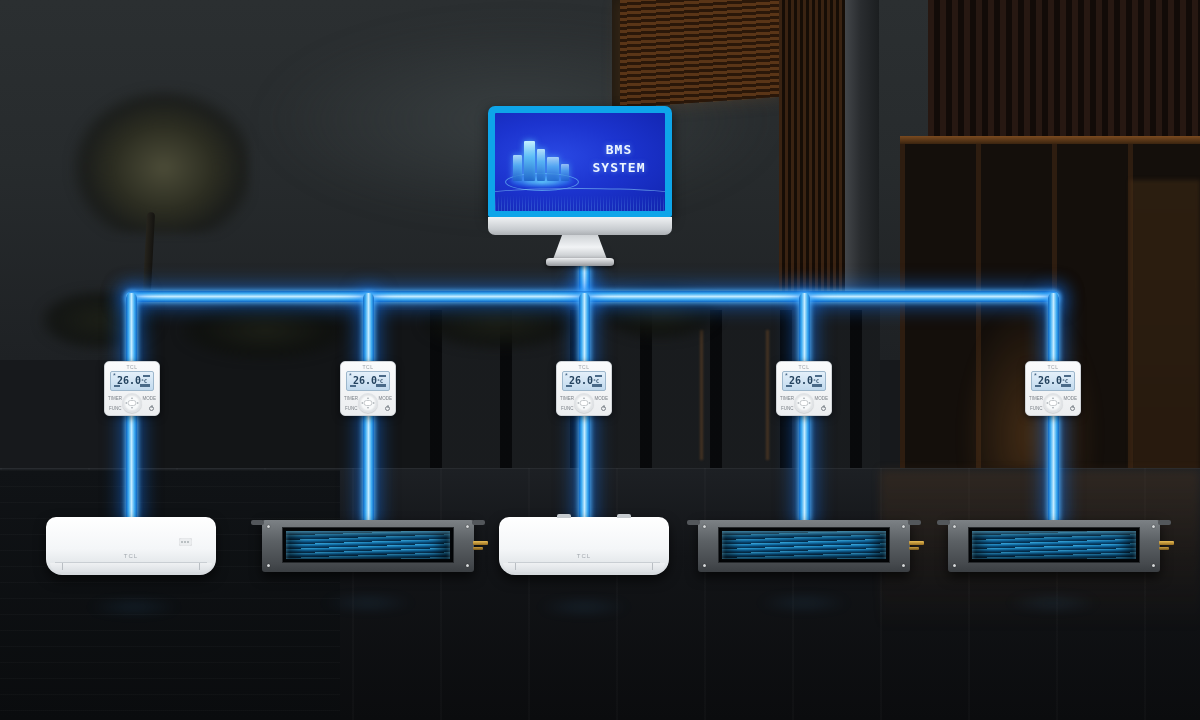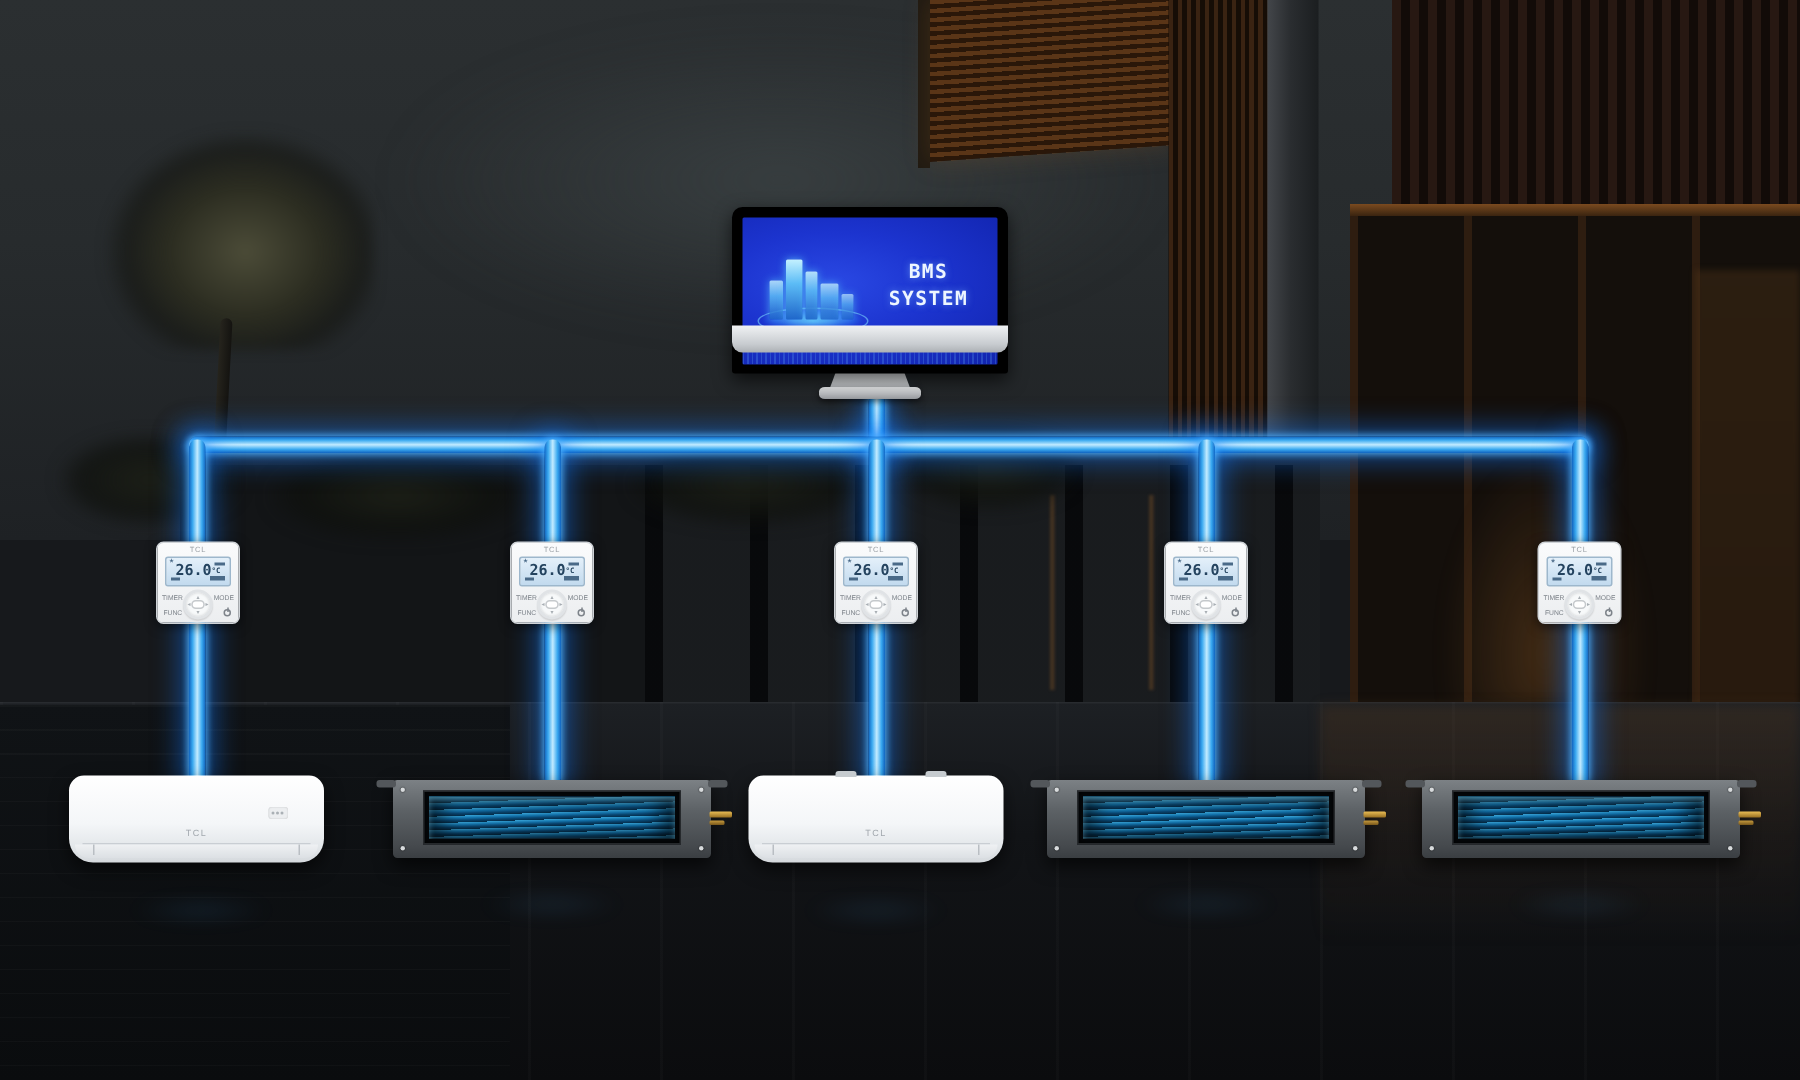--- a/index.html
+++ b/index.html
@@ -61,22 +61,22 @@
   .hline,.vline{position:absolute;z-index:2;border-radius:5px;}
   .hline{height:11px;
     background:linear-gradient(180deg,rgba(16,104,200,.95) 0%,#3aa9f0 22%,#c2ebff 50%,#3aa9f0 78%,rgba(16,104,200,.95) 100%);
     box-shadow:0 0 5px 1px rgba(80,180,255,.9),0 0 18px 6px rgba(20,120,250,.5);}
   .vline{width:11px;
     background:linear-gradient(90deg,rgba(16,104,200,.95) 0%,#3aa9f0 22%,#c2ebff 50%,#3aa9f0 78%,rgba(16,104,200,.95) 100%);
     box-shadow:0 0 5px 1px rgba(80,180,255,.9),0 0 18px 6px rgba(20,120,250,.5);}
 
   
   .monitor{position:absolute;left:488px;top:106px;width:184px;height:162px;z-index:4;}
-  .bezel{position:absolute;left:0;top:0;width:184px;height:111px;background:#000000;
-         border-radius:7px 7px 2px 2px;box-shadow:0 4px 12px rgba(0,0,0,.65);margin-top:32px;}
+  .bezel{position:absolute;left:0;top:0;width:184px;height:111px;background:#0ea5e9;
+         border-radius:7px 7px 2px 2px;box-shadow:0 4px 12px rgba(0,0,0,.65);}
   .screenA{position:absolute;left:7px;top:7px;width:170px;height:98px;overflow:hidden;border-radius:1px;
          background:radial-gradient(ellipse at 35% 45%,#2a49e4 0%,#1c34cf 45%,#1124ae 100%);}
   .chin{position:absolute;left:0;top:111px;width:184px;height:18px;
          background:linear-gradient(180deg,#f0f2f4,#c7cbcf 70%,#acb0b4);border-radius:0 0 7px 7px;}
   .neck{position:absolute;left:64px;top:129px;width:56px;height:27px;
          background:linear-gradient(180deg,#cfd3d6,#f1f3f5 45%,#b3b7bb);
          clip-path:polygon(18% 0,82% 0,100% 100%,0 100%);}
   .mbase{position:absolute;left:58px;top:152px;width:68px;height:8px;border-radius:4px/3px;
          background:linear-gradient(180deg,#eceef0,#96999d);box-shadow:0 2px 4px rgba(0,0,0,.55);}
   .bld{position:absolute;left:12px;top:16px;width:72px;height:62px;}

